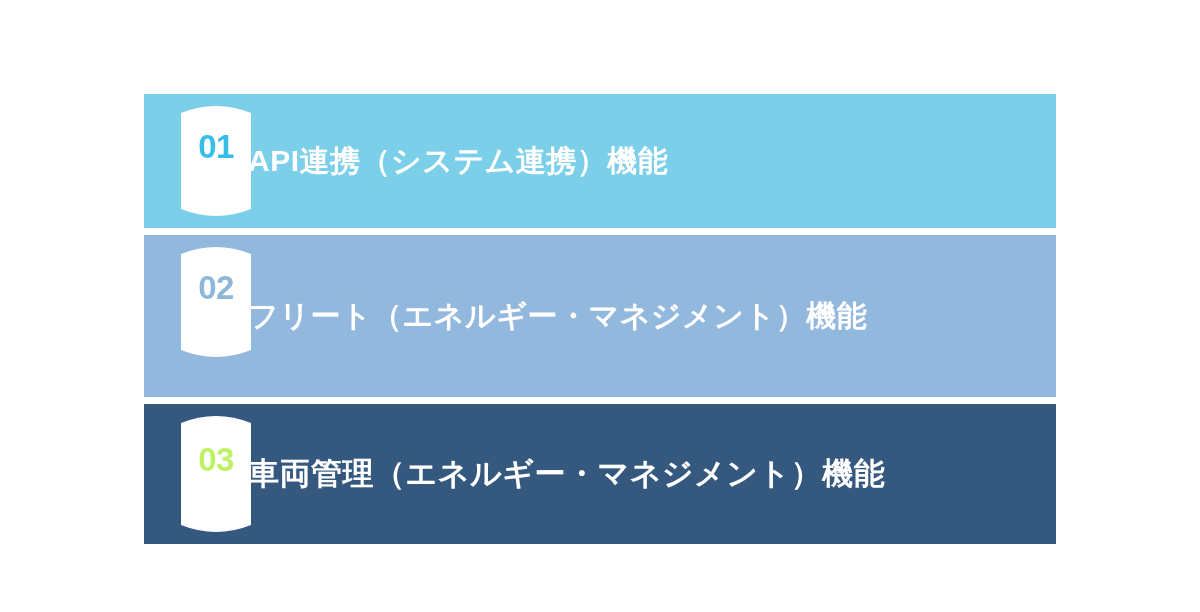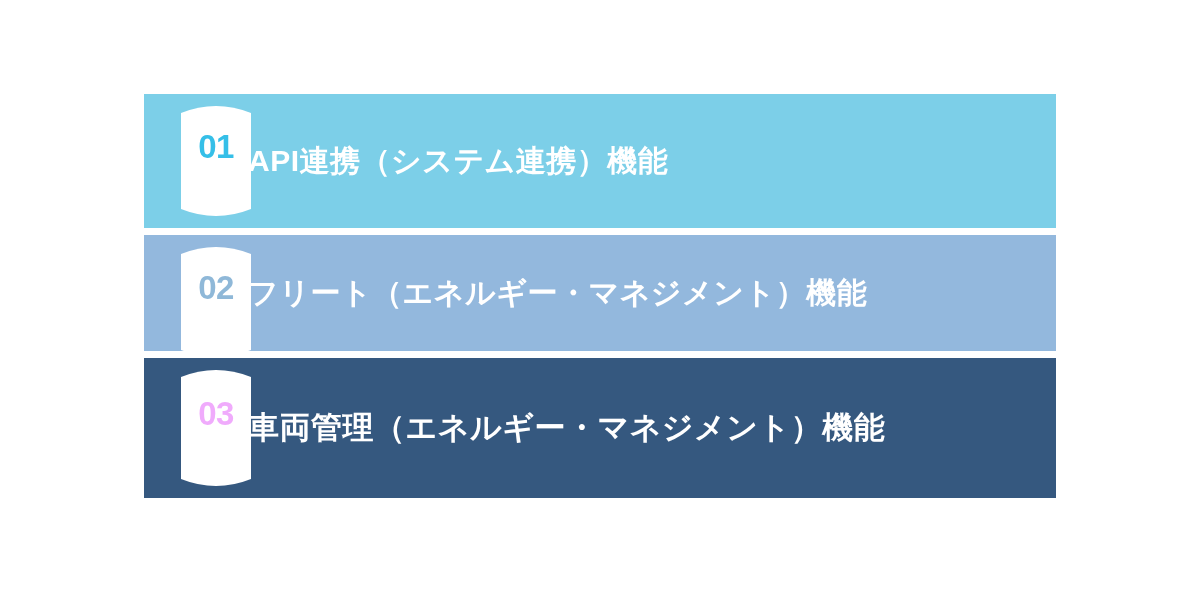--- a/index.html
+++ b/index.html
@@ -32,21 +32,21 @@
 
   .row {
     position: relative;
     width: 912px;
     display: flex;
     align-items: center;
     box-sizing: border-box;
   }
 
   .row-1 { height: 134px; background: #7ccfe8; }
-  .row-2 { height: 116px; background: #93b8dd; }
+  .row-2 { height: 162px; background: #93b8dd; }
   .row-3 { height: 140px; background: #35587f; }
 
   
   .badge {
     position: absolute;
     left: 37px;
     width: 70px;
     display: flex;
     align-items: center;
     justify-content: center;
@@ -67,21 +67,21 @@
     position: relative;
     font-size: 33px;
     font-weight: bold;
     letter-spacing: -0.5px;
     line-height: 1;
     margin-top: -30px;
     z-index: 2;
   }
   .row-1 .badge-num { color: #35bfe8; }
   .row-2 .badge-num { color: #8fb8d8; }
-  .row-3 .badge-num { color: #f0abfc; }
+  .row-3 .badge-num { color: #bef264; }
 
   .row-title {
     position: relative;
     margin-left: 104px;
     color: #ffffff;
     font-size: 30px;
     font-weight: bold;
     letter-spacing: 0.5px;
     line-height: 1.2;
     white-space: nowrap;

